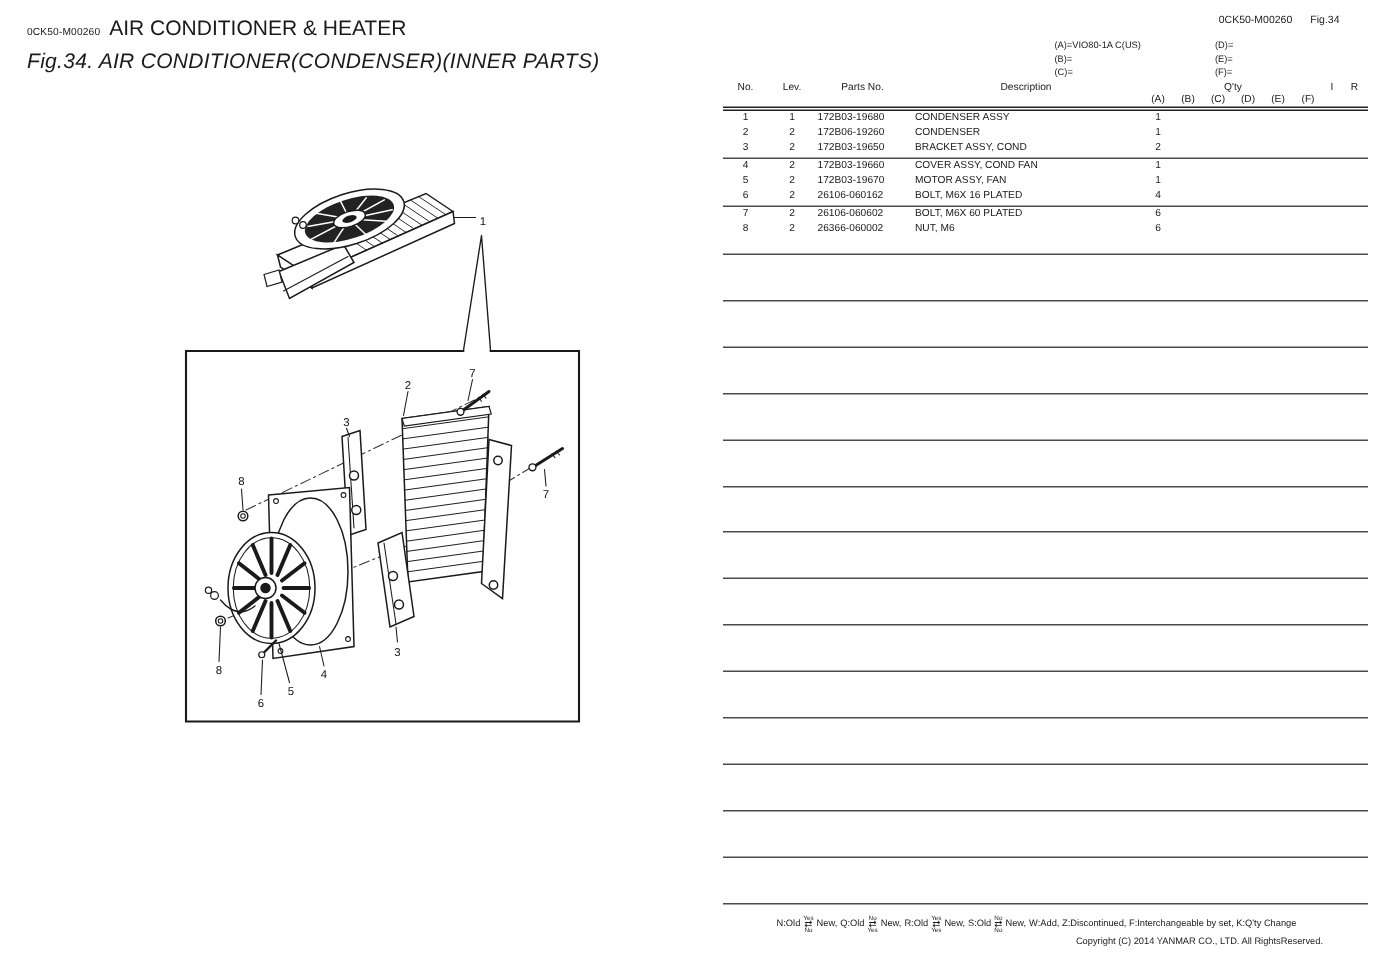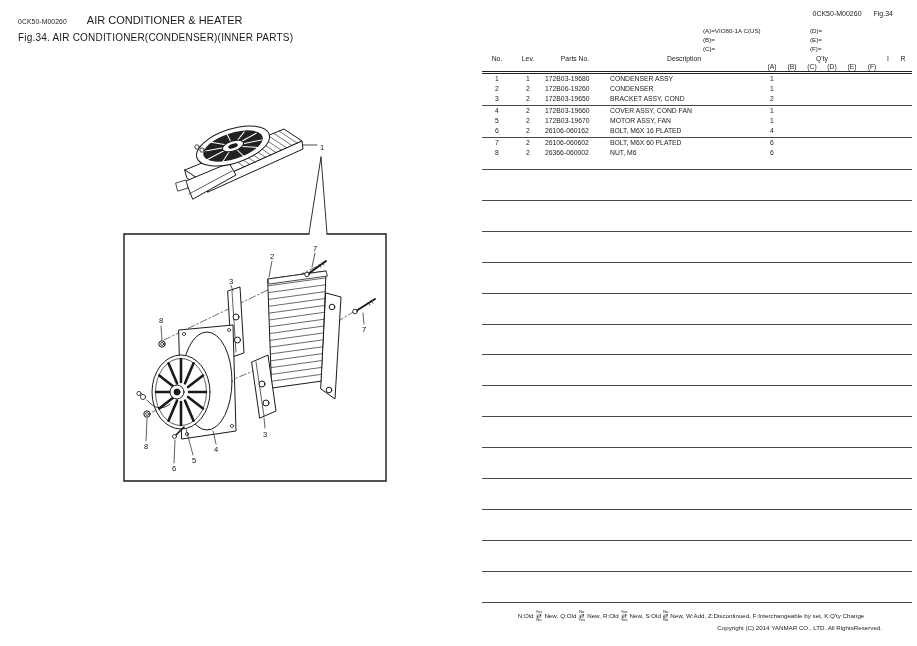--- a/index.html
+++ b/index.html
@@ -4,22 +4,22 @@
 <style>
   html,body{margin:0;padding:0;background:#fff;}
   .page{
     position:relative;width:917px;height:646px;background:#ffffff;overflow:hidden;
     font-family:"Liberation Sans","DejaVu Sans",sans-serif;color:#1a1a1a;
   }
   
   .hdr-left{position:absolute;left:18px;top:10px;}
   .hdr-line1{white-space:nowrap;}
   .doc-code{font-size:6.8px;letter-spacing:0.1px;}
-  .section-title{font-size:11px;margin-left:20px;}
-  .fig-title{font-size:10px;margin-top:4px;letter-spacing:0.2px;}
+  .section-title{font-size:14px;margin-left:6px;}
+  .fig-title{font-size:14px;margin-top:4px;letter-spacing:0.2px;font-style:italic;}
   .hdr-right{position:absolute;top:10px;right:24px;font-size:7px;white-space:nowrap;}
   .hdr-right .fig-ref{margin-left:12px;}
   .models{position:absolute;left:703px;top:26px;font-size:6.2px;line-height:9px;}
   .models .mcol{position:absolute;top:0;white-space:nowrap;}
   .models .mcol.c1{left:0;}
   .models .mcol.c2{left:107px;}
   .models div{height:9px;}
   
   .ptable{position:absolute;left:482px;top:54px;width:430px;}
   .thead{position:relative;height:17px;font-size:6.8px;}

